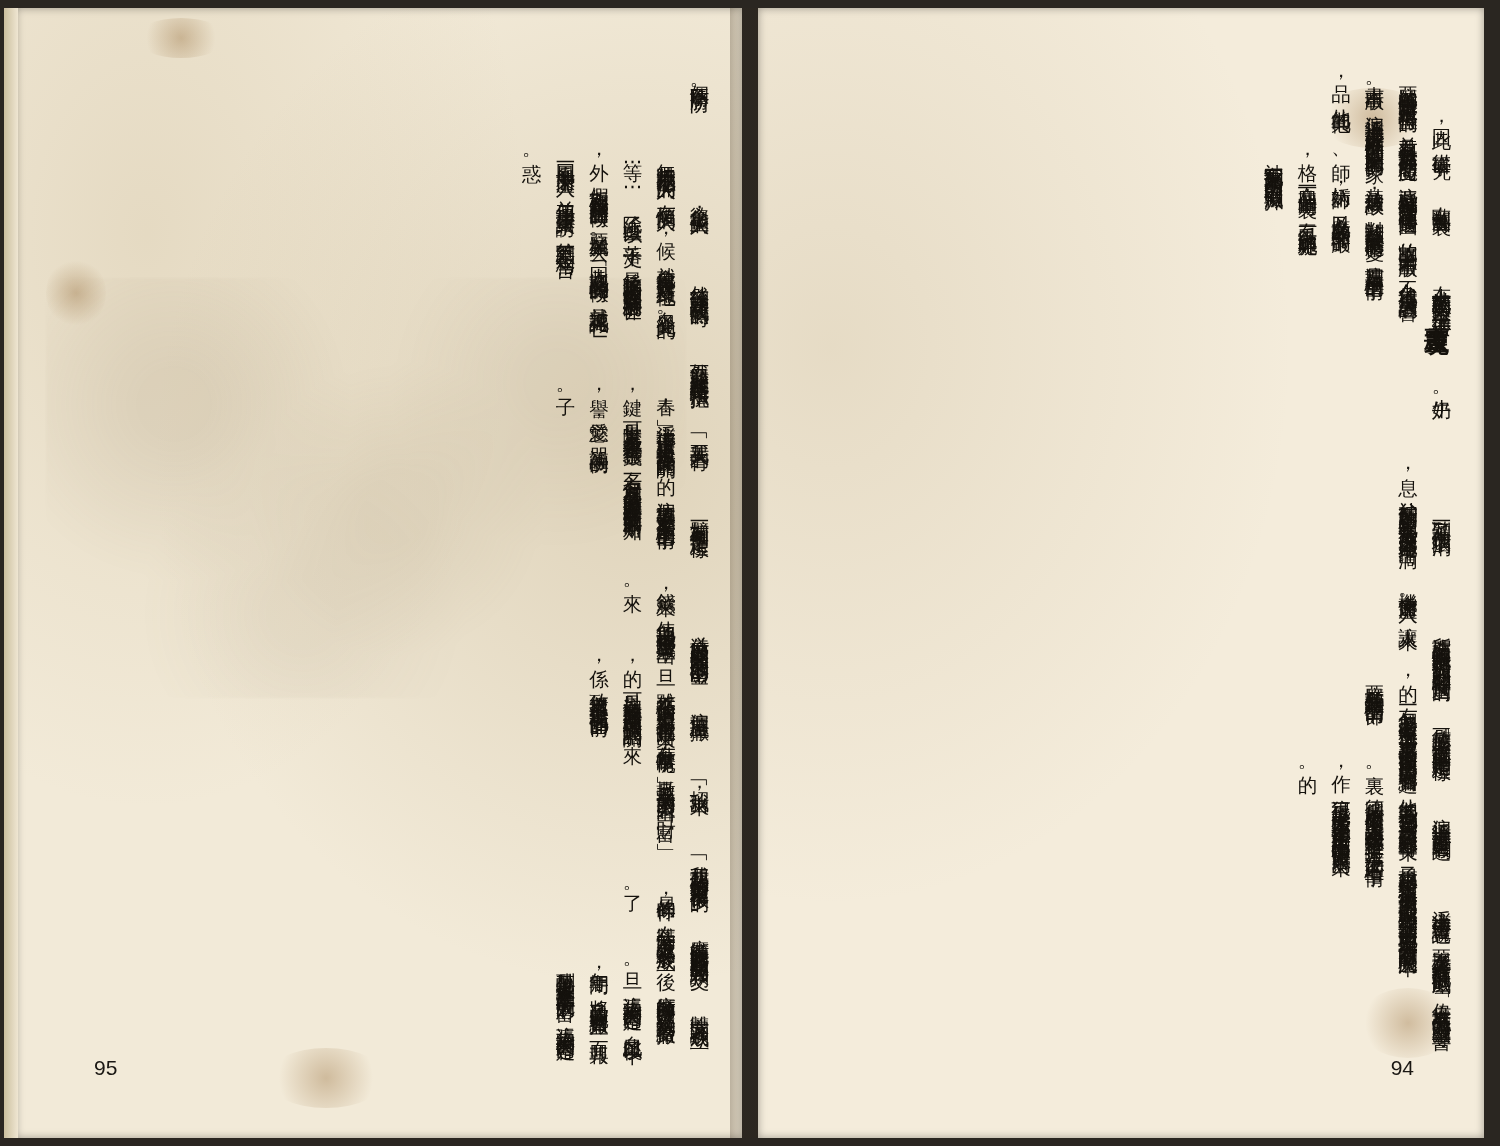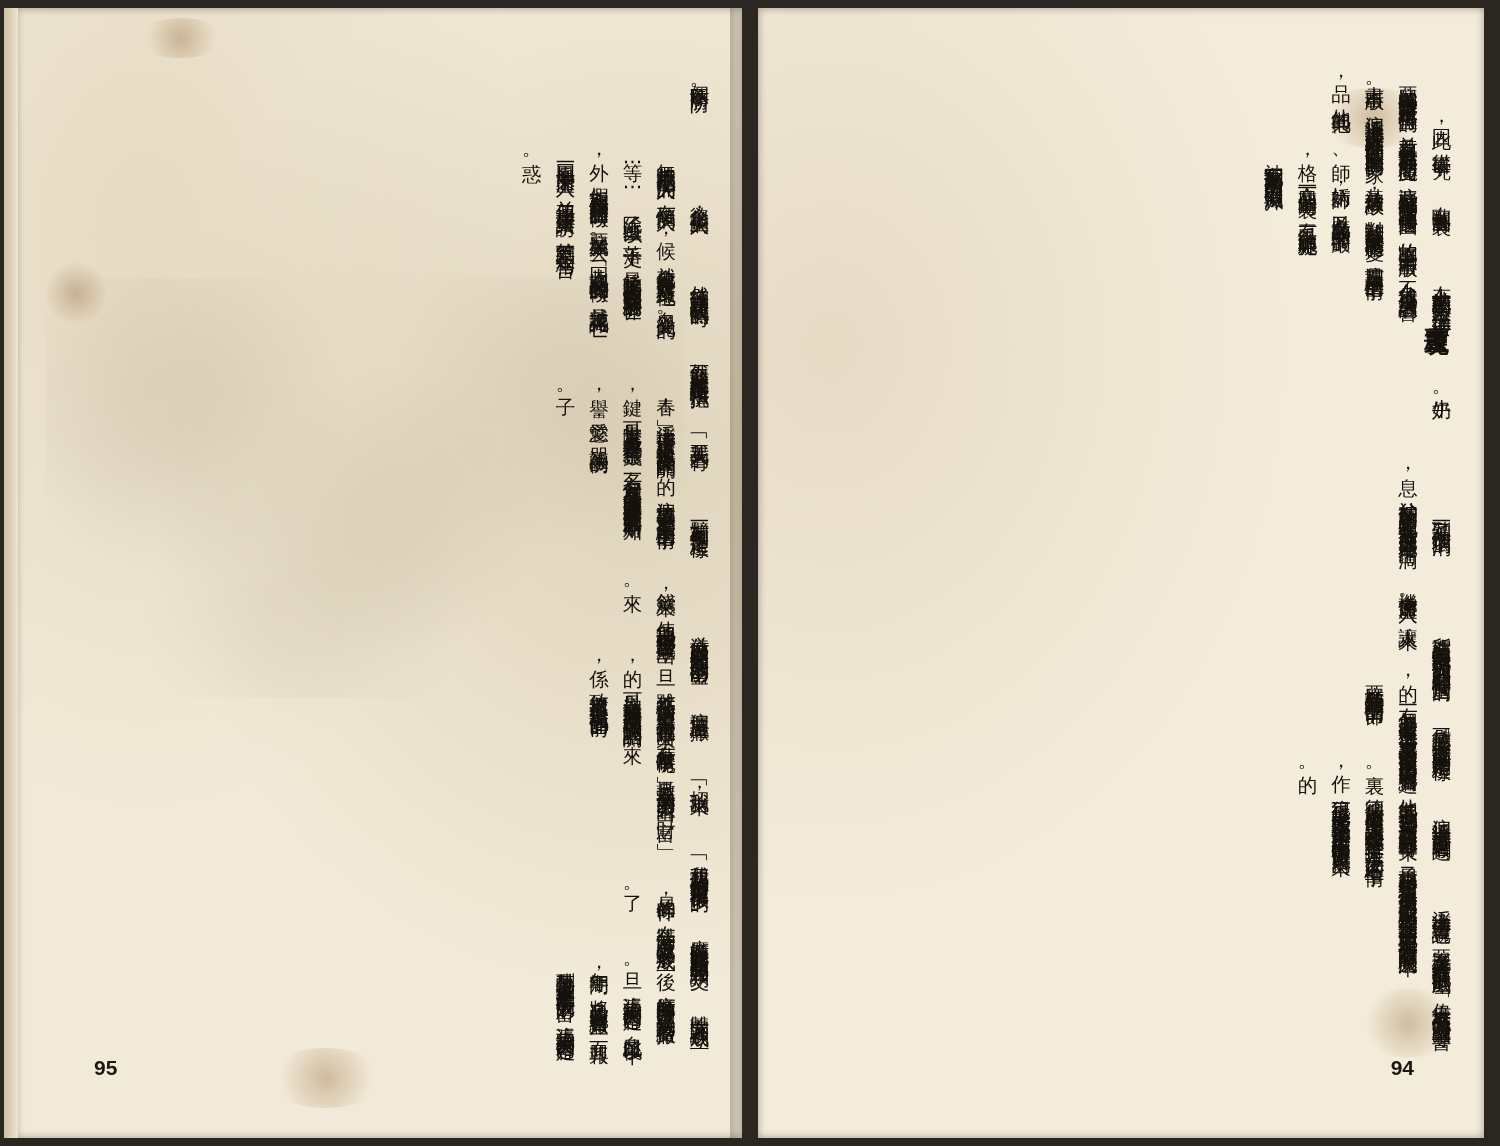--- a/index.html
+++ b/index.html
@@ -75,21 +75,21 @@
   }
   .heading{
     font-weight:bold;
     font-size:25px;
     letter-spacing:3px;
   }
 
   .pagenum{
     position:absolute;bottom:58px;
     font-family:"Liberation Sans", sans-serif;
-    font-size:21px;font-weight:bold;color:#1a1713;
+    font-size:21px;font-weight:normal;color:#1a1713;
   }
   .pagenum.left{left:78px;}
   .pagenum.right{right:70px;margin-left:24px;}
 
   
   .edge{
     position:absolute;top:8px;width:14px;height:1130px;
     background:linear-gradient(to right,#cbbf9e,#efe6d2);
   }
   .edge.l{left:4px;}

